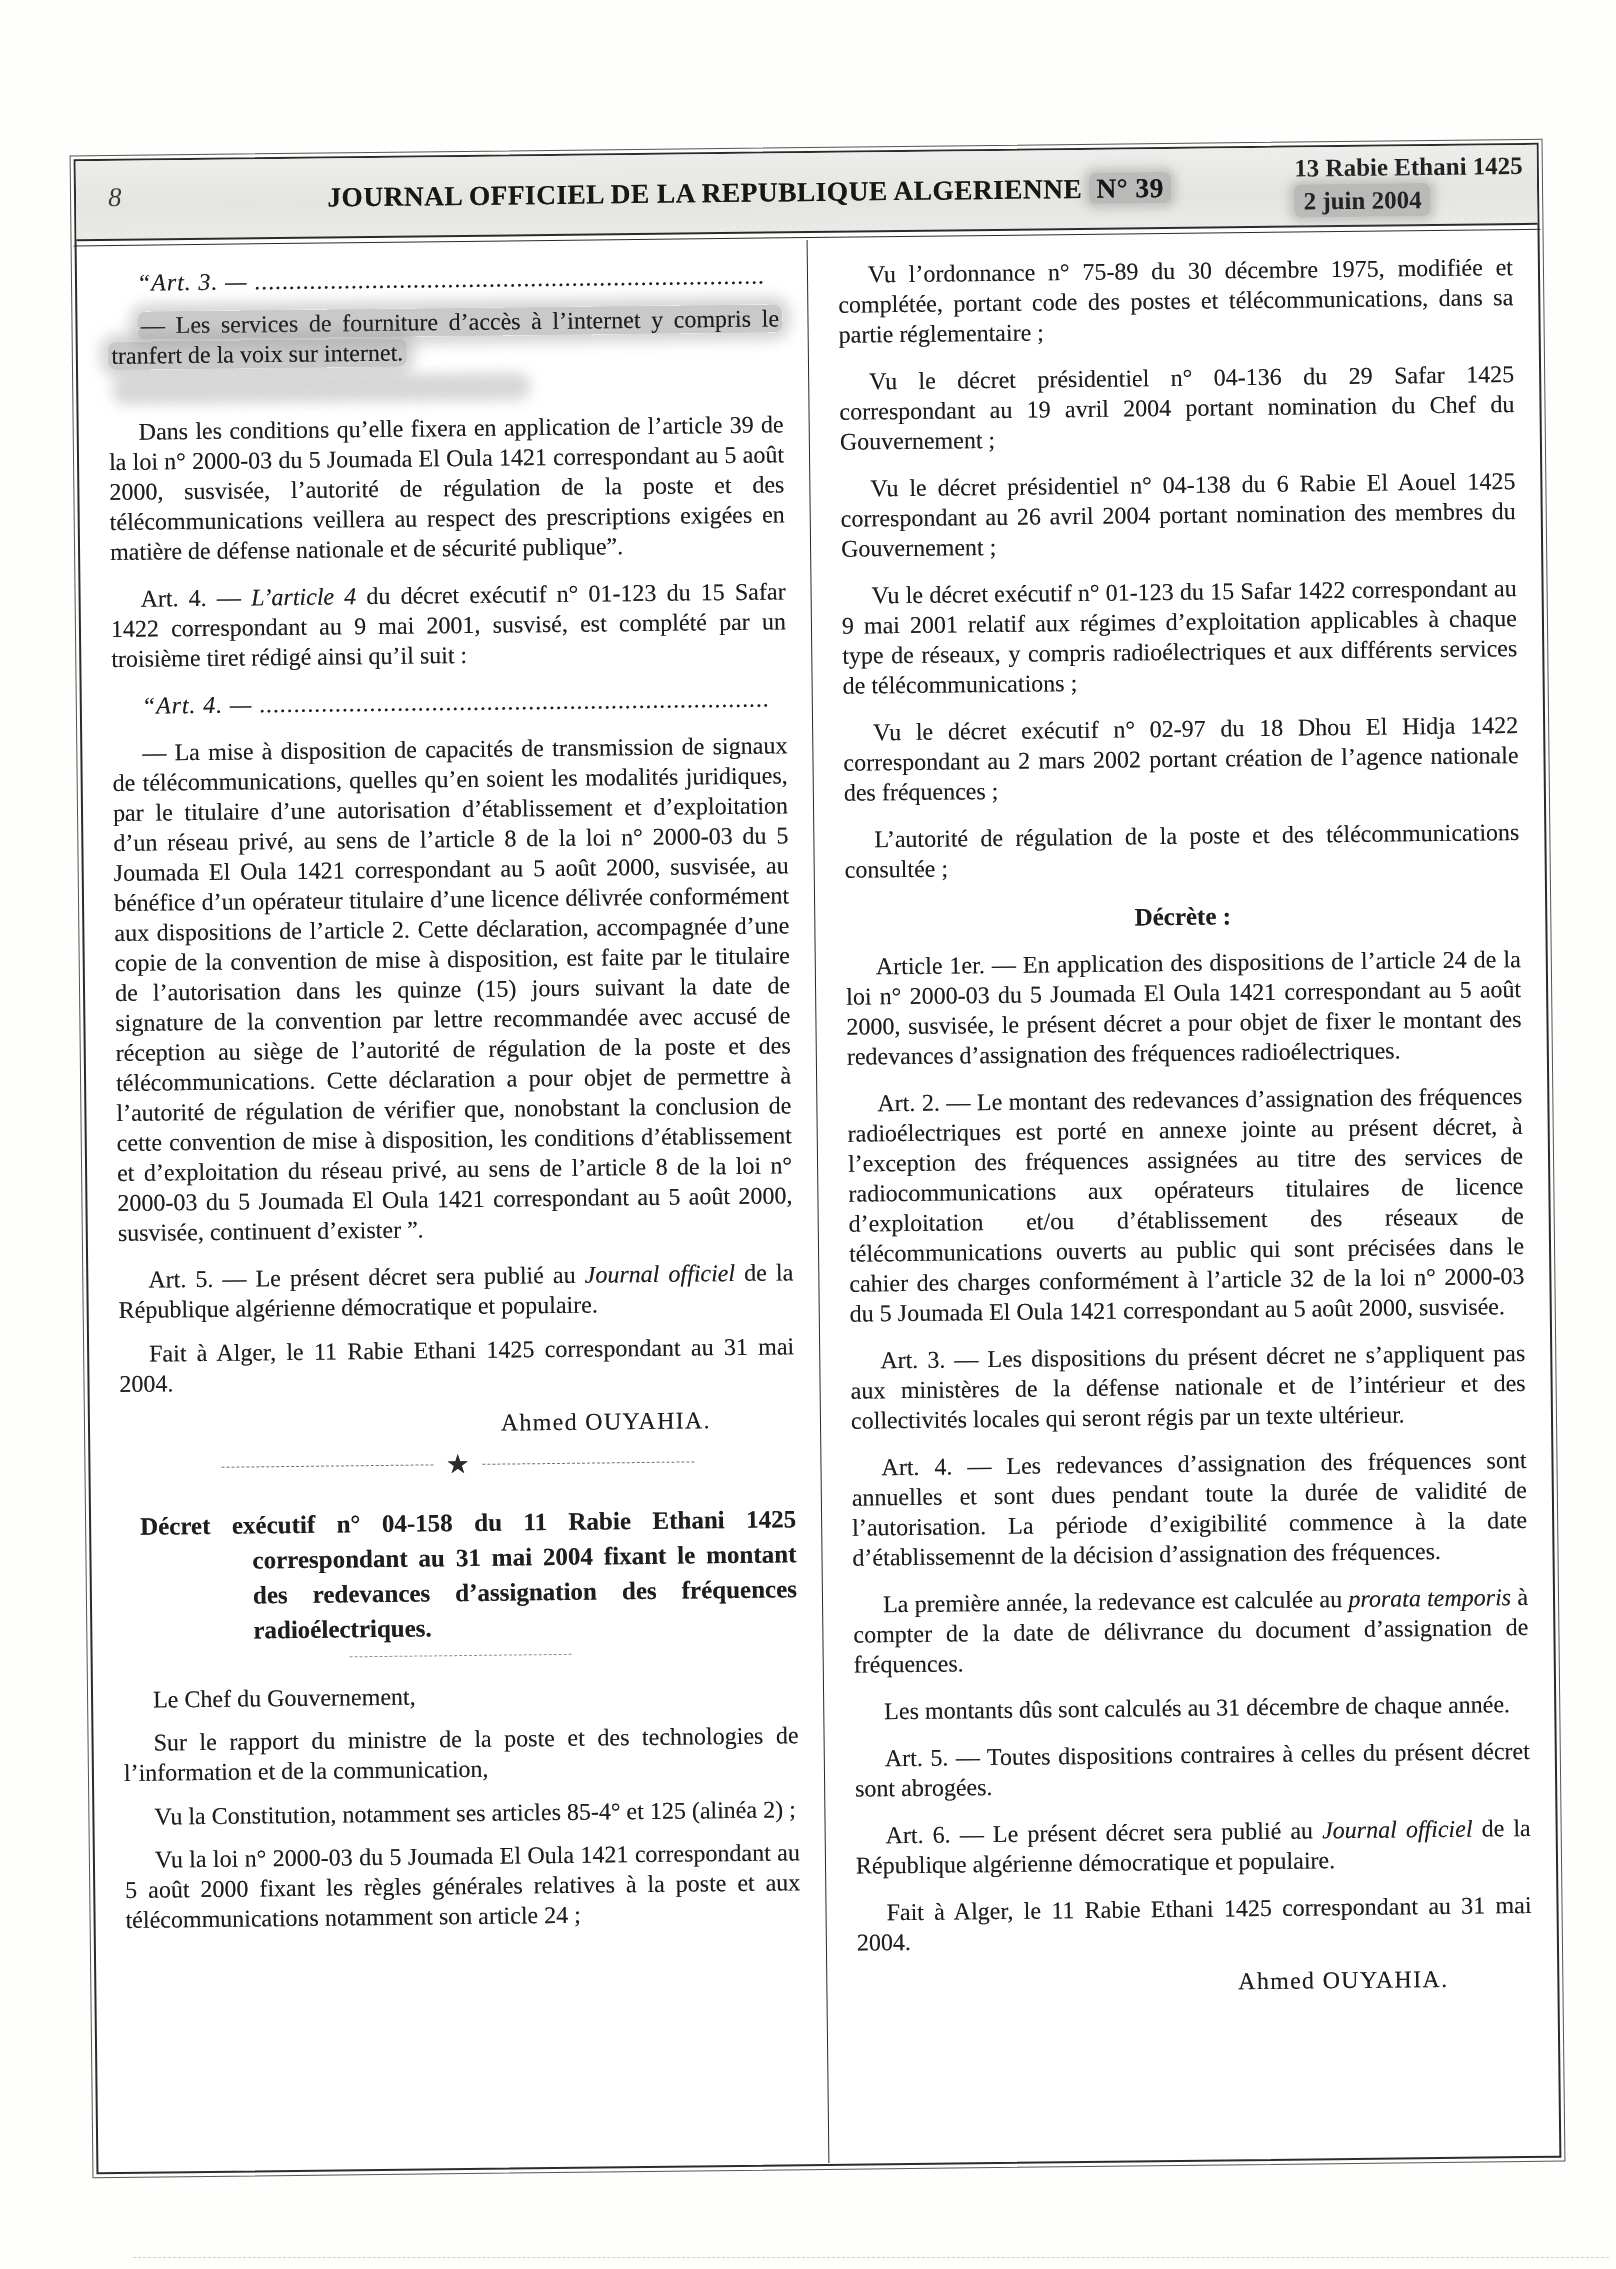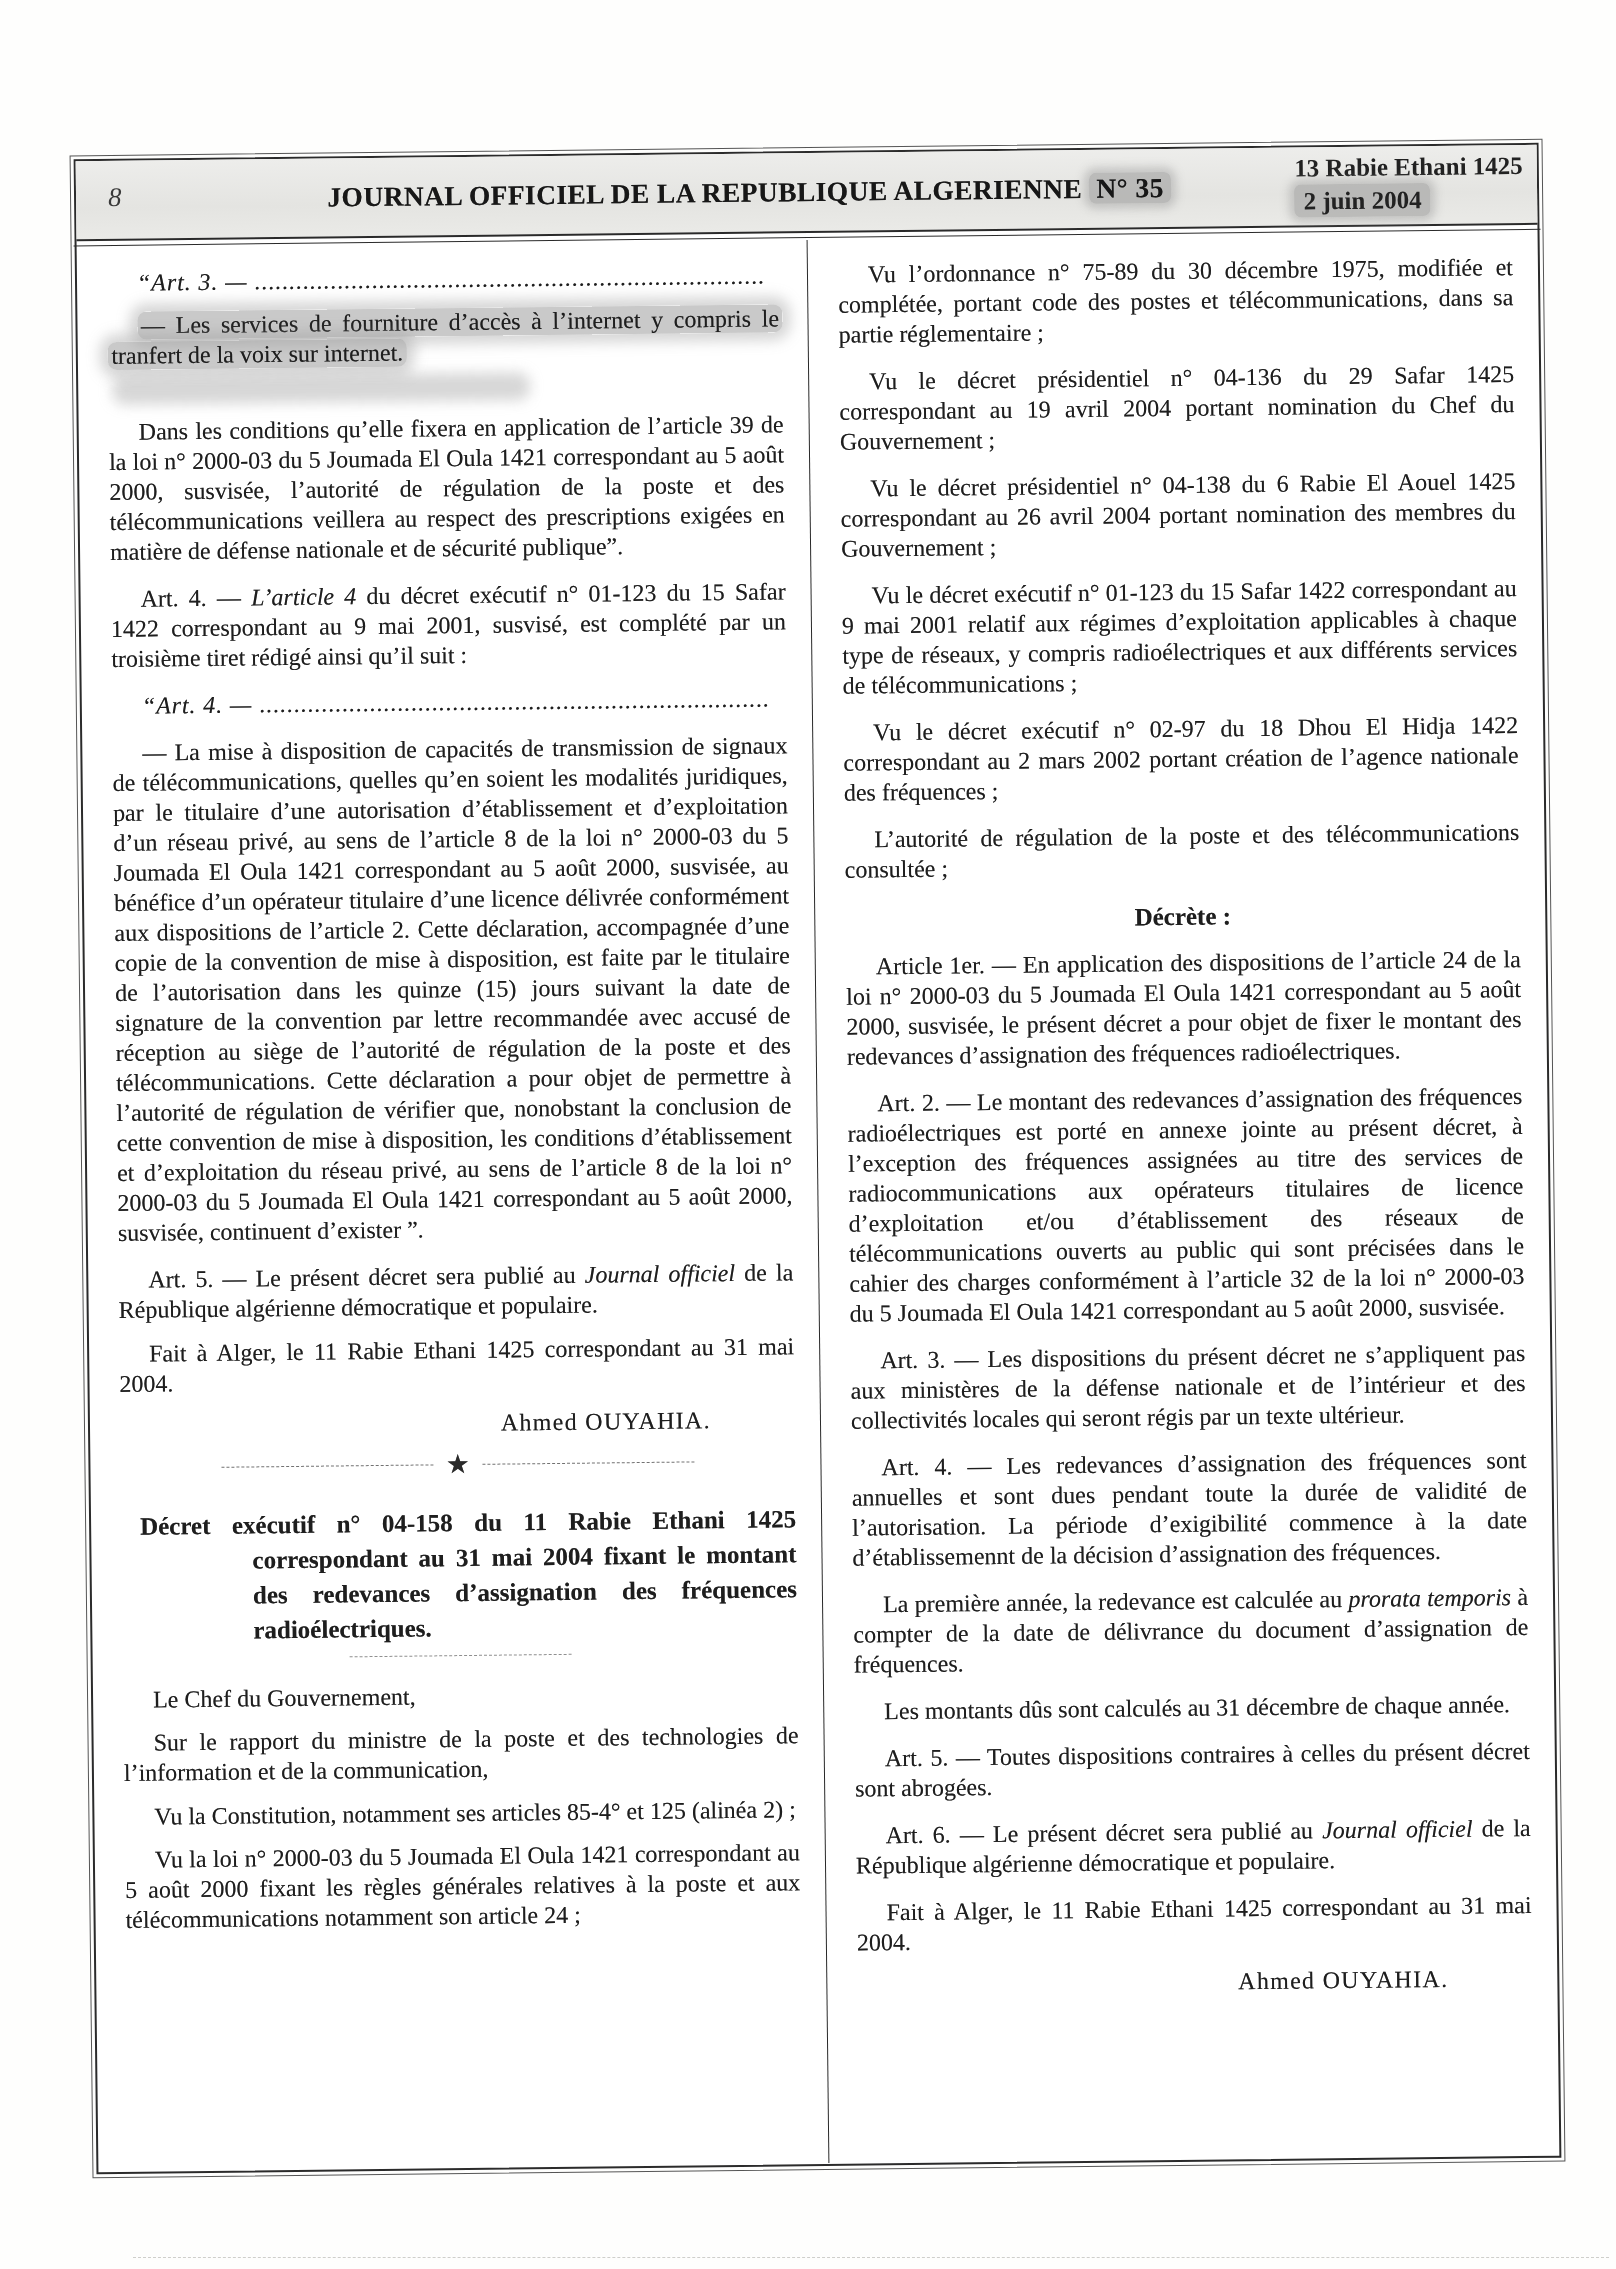--- a/index.html
+++ b/index.html
@@ -120,21 +120,21 @@
     display:inline-block;
   }
 </style>
 </head>
 <body>
 
 <div class="page-frame">
 
   <div class="header-band">
     <span class="page-num">8</span>
-    <span class="header-title"><span>JOURNAL OFFICIEL DE LA  REPUBLIQUE ALGERIENNE </span><span class="seg-hl2">N° 35</span></span>
+    <span class="header-title"><span>JOURNAL OFFICIEL DE LA  REPUBLIQUE ALGERIENNE </span><span class="seg-hl2">N° 39</span></span>
     <div class="header-dates">
       <div>13 Rabie Ethani 1425</div>
       <div class="date-hl">2 juin 2004</div>
     </div>
   </div>
 
   <div class="columns">
 
     <div class="col col-left">
       <p class="placeholder-line"><span class="seg-i">“Art. 3. — </span><span>..........................................................................</span></p>

